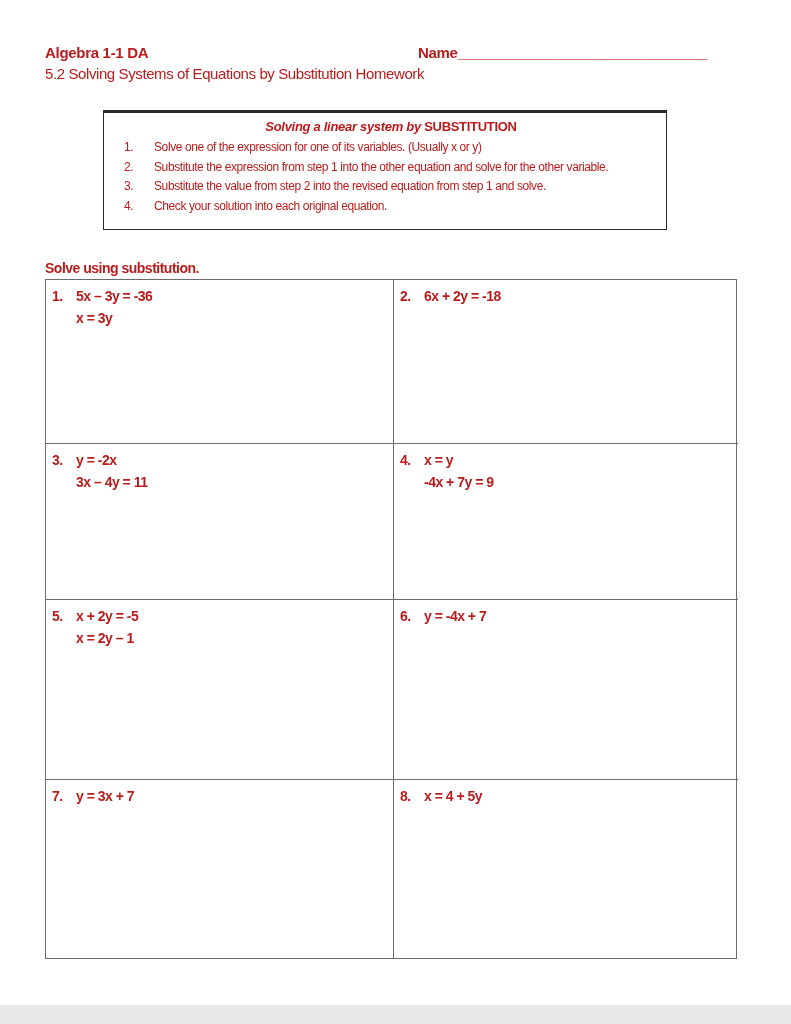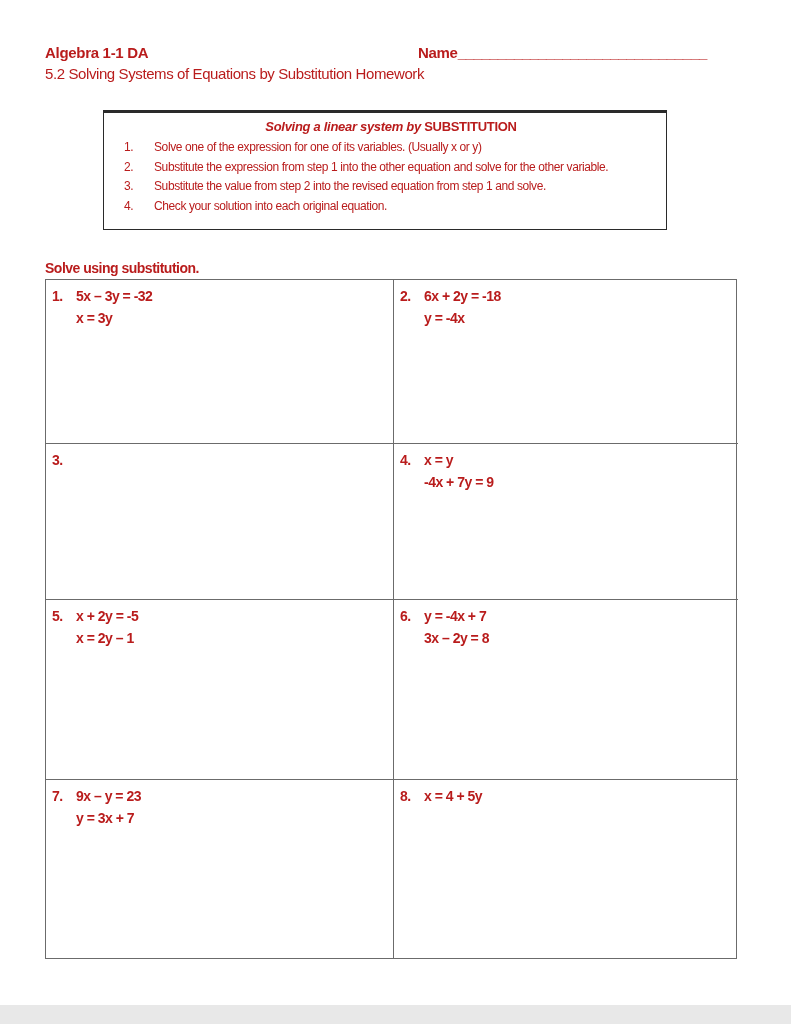--- a/index.html
+++ b/index.html
@@ -131,35 +131,38 @@
     </div>
   </div>
 
   <div class="section-heading">Solve using substitution.</div>
 
   <div class="problems-table">
 
     <div class="cell">
       <span class="prob-num">1.</span>
       <div class="prob-eqs">
-        <div class="prob-eq">5x – 3y = -32</div>
+        <div class="prob-eq">5x – 3y = -36</div>
         <div class="prob-eq">x = 3y</div>
       </div>
     </div>
 
     <div class="cell">
       <span class="prob-num">2.</span>
       <div class="prob-eqs">
         <div class="prob-eq">6x + 2y = -18</div>
-        <div class="prob-eq">y = -4x</div>
       </div>
     </div>
 
     <div class="cell">
       <span class="prob-num">3.</span>
+      <div class="prob-eqs">
+        <div class="prob-eq">y = -2x</div>
+        <div class="prob-eq">3x – 4y = 11</div>
+      </div>
     </div>
 
     <div class="cell">
       <span class="prob-num">4.</span>
       <div class="prob-eqs">
         <div class="prob-eq">x = y</div>
         <div class="prob-eq">-4x + 7y = 9</div>
       </div>
     </div>
 
@@ -168,28 +171,26 @@
       <div class="prob-eqs">
         <div class="prob-eq">x + 2y = -5</div>
         <div class="prob-eq">x = 2y – 1</div>
       </div>
     </div>
 
     <div class="cell">
       <span class="prob-num">6.</span>
       <div class="prob-eqs">
         <div class="prob-eq">y = -4x + 7</div>
-        <div class="prob-eq">3x – 2y = 8</div>
       </div>
     </div>
 
     <div class="cell">
       <span class="prob-num">7.</span>
       <div class="prob-eqs">
-        <div class="prob-eq">9x – y = 23</div>
         <div class="prob-eq">y = 3x + 7</div>
       </div>
     </div>
 
     <div class="cell">
       <span class="prob-num">8.</span>
       <div class="prob-eqs">
         <div class="prob-eq">x = 4 + 5y</div>
       </div>
     </div>

